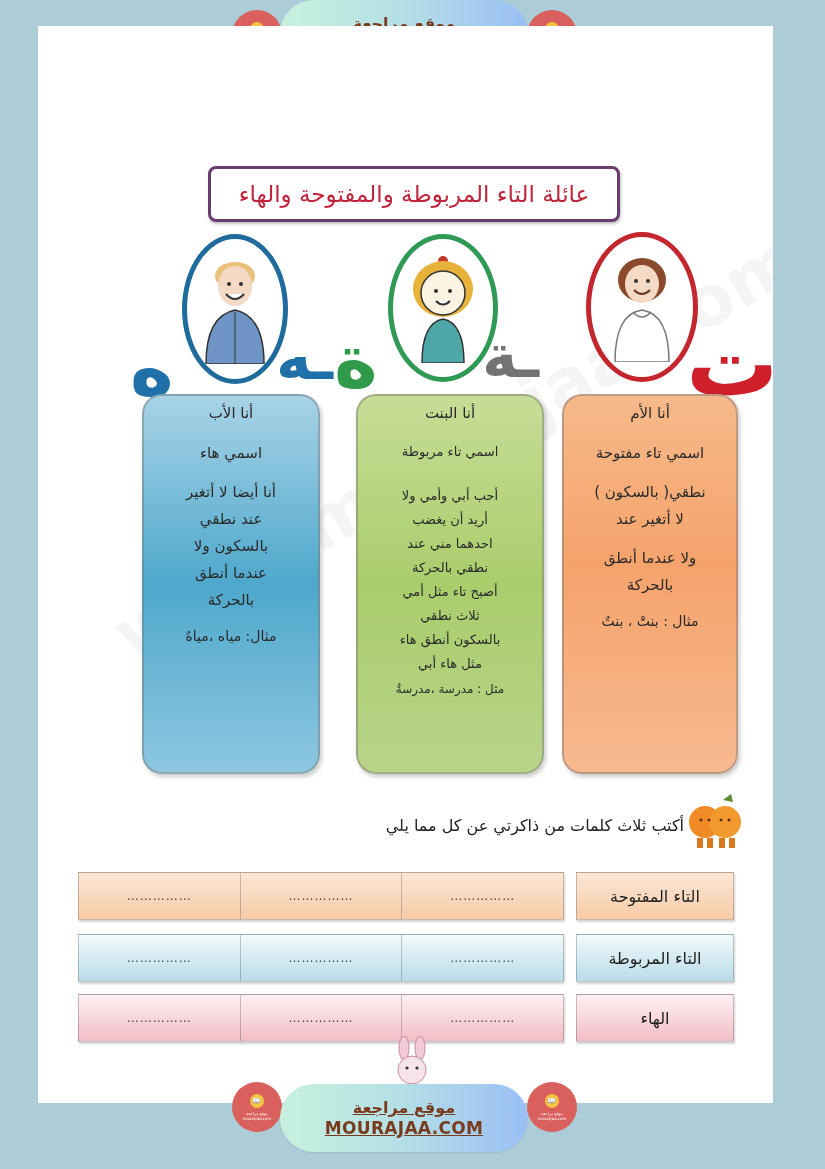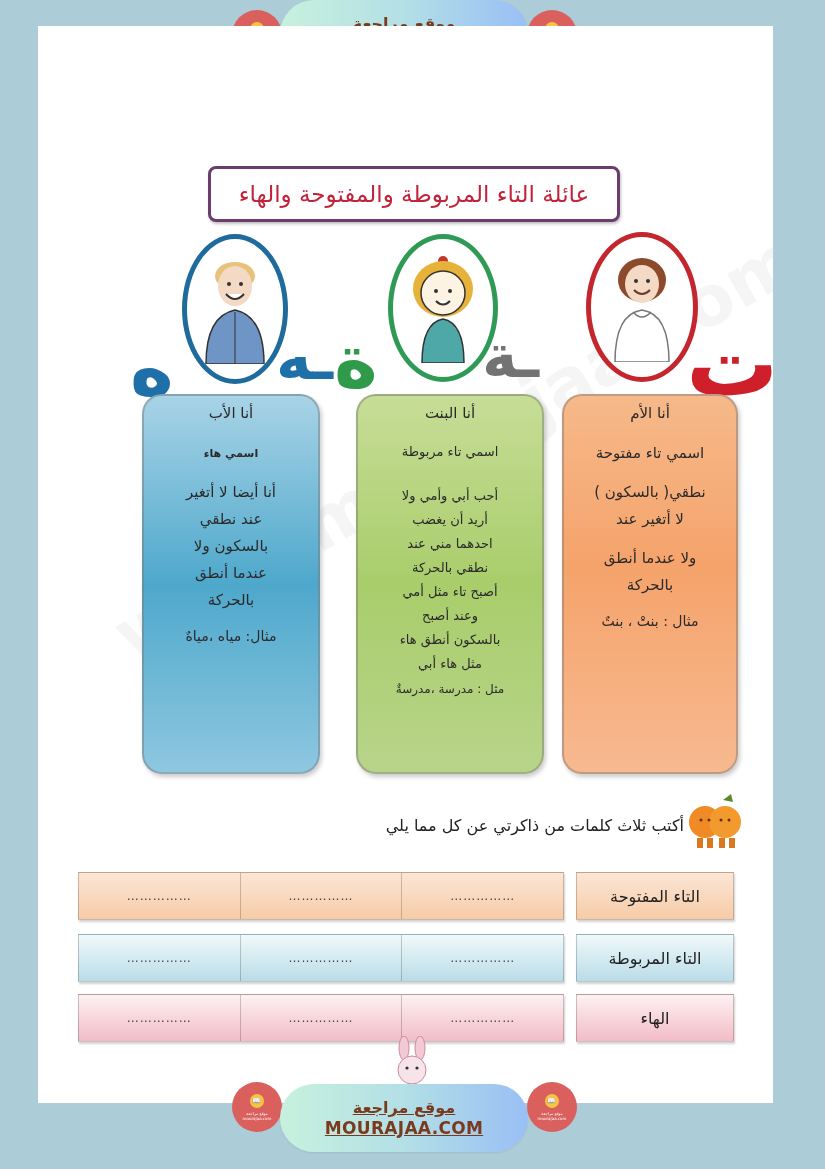--- a/index.html
+++ b/index.html
@@ -203,29 +203,29 @@
   </div>
 
   <div class="card card-daughter">
     <div class="head">أنا البنت</div>
     <div class="line" style="margin-bottom:20px;">اسمي تاء مربوطة</div>
     <div class="line">أحب أبي وأمي ولا</div>
     <div class="line">أريد أن يغضب</div>
     <div class="line">احدهما مني عند</div>
     <div class="line">نطقي بالحركة</div>
     <div class="line">أصبح تاء مثل أمي</div>
-    <div class="line">وعند أصبح</div>
+    <div class="line">ثلاث نطقي</div>
     <div class="line">بالسكون أنطق هاء</div>
     <div class="line">مثل هاء أبي</div>
     <div class="example" style="font-size:12px; margin-top:6px;">مثل : مدرسة ،مدرسةٌ</div>
   </div>
 
   <div class="card card-father">
     <div class="head">أنا الأب</div>
-    <div class="line" style="font-size:11px;font-weight:bold;">اسمي هاء</div>
+    <div class="line" style="font-size:15px;">اسمي هاء</div>
     <div class="gap"></div>
     <div class="line">أنا أيضا لا أتغير</div>
     <div class="line">عند نطقي</div>
     <div class="line">بالسكون ولا</div>
     <div class="line">عندما أنطق</div>
     <div class="line">بالحركة</div>
     <div class="example">مثال: مياه ،مياهٌ</div>
   </div>
 
   <div class="instruction">أكتب ثلاث كلمات من ذاكرتي عن كل مما يلي</div>

